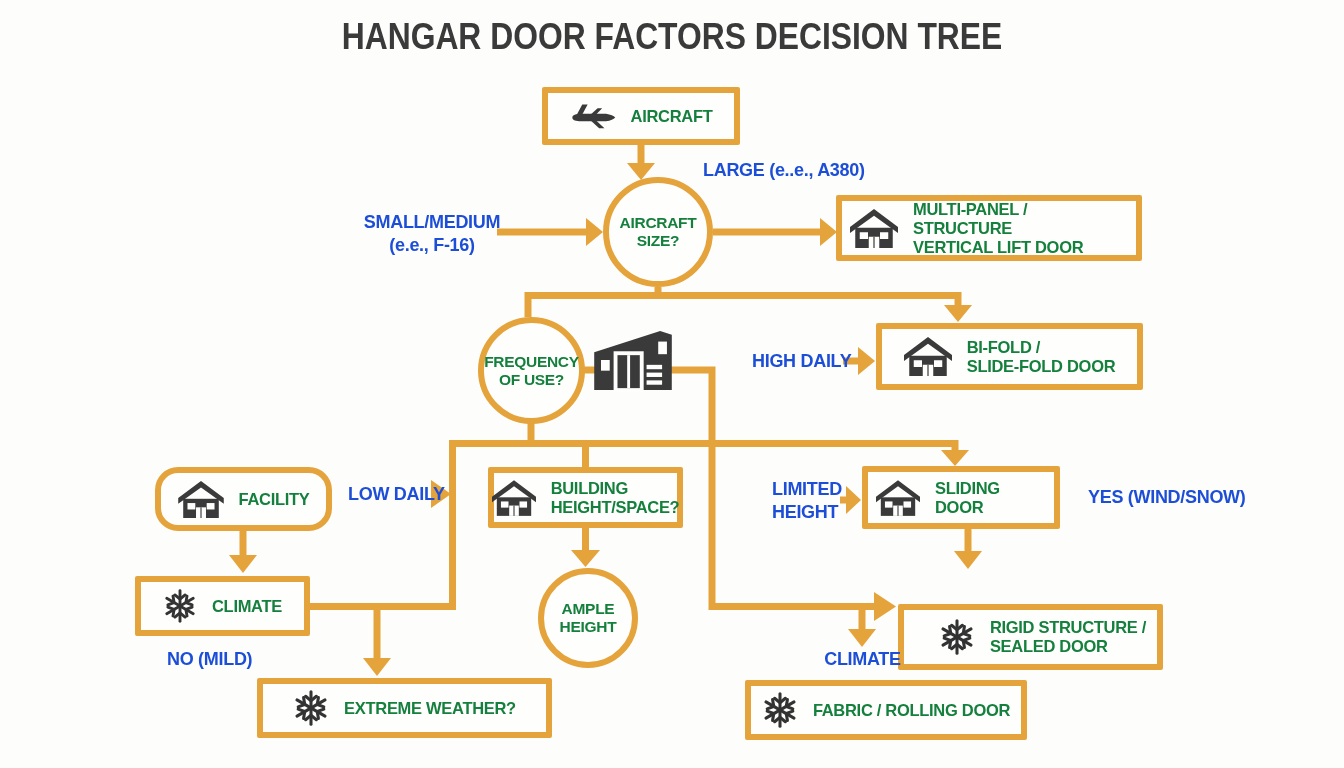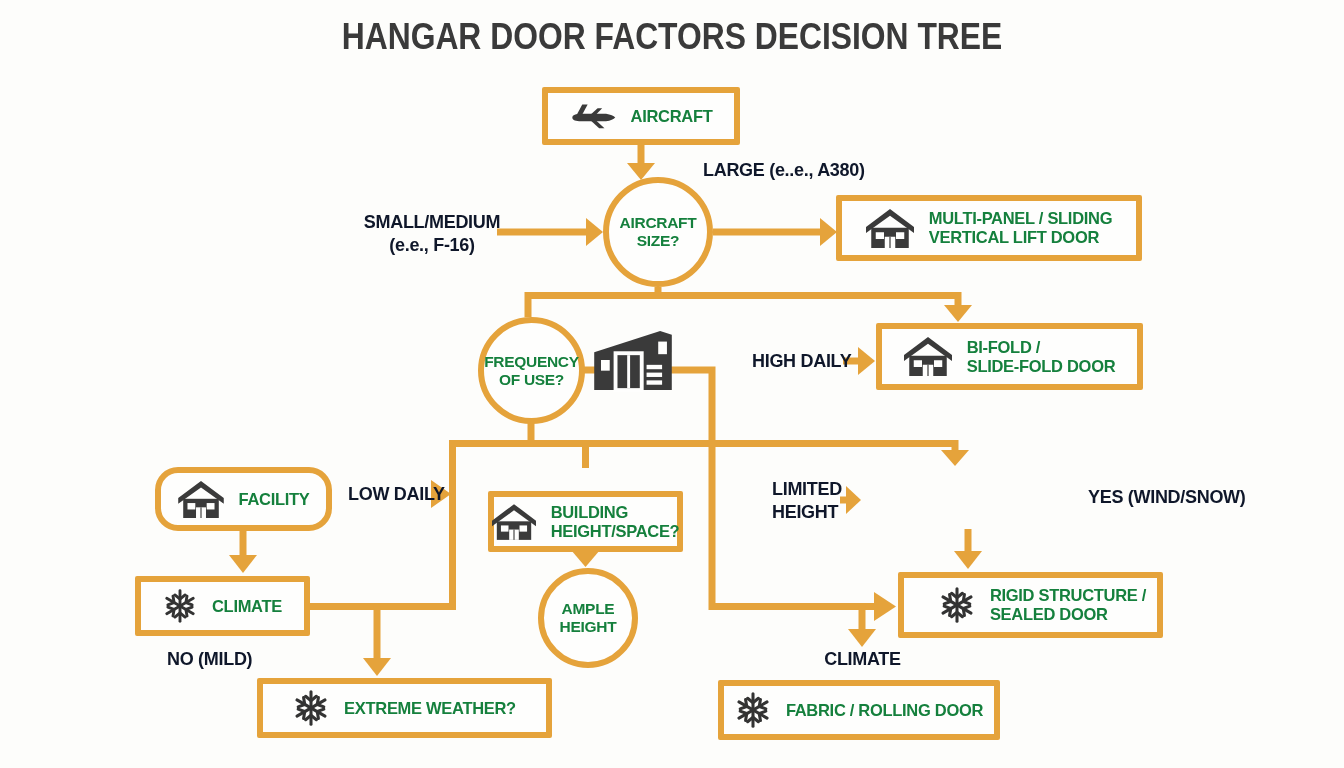--- a/index.html
+++ b/index.html
@@ -26,21 +26,21 @@
     position:absolute;z-index:2;background:#fefefd;
     border:6px solid #e5a33b;border-radius:50%;
     display:flex;align-items:center;justify-content:center;
     box-sizing:border-box;text-align:center;
   }
   .lbl{font-weight:700;font-size:16.5px;line-height:19px;letter-spacing:-0.3px;color:#15803d;}
   .lbl.two span{display:block;}
   .circle .lbl{font-size:15.5px;line-height:18px;}
   .elabel{
     position:absolute;z-index:2;font-weight:700;font-size:18px;line-height:23px;
-    letter-spacing:-0.3px;color:#0f172a;white-space:nowrap;
+    letter-spacing:-0.3px;color:#1d4ed8;white-space:nowrap;
   }
   .elabel.center{text-align:center;}
   .icon{display:inline-flex;align-items:center;justify-content:center;flex:0 0 auto;}
   .free-icon{position:absolute;z-index:3;}
   .defs{position:absolute;width:0;height:0;overflow:hidden;}
 </style>
 </head>
 <body>
 
 <svg class="defs" aria-hidden="true">
@@ -138,21 +138,21 @@
     </div>
   </div>
 
   <div class="box" style="left:836px;top:195px;width:306px;height:66px;">
     <span class="icon">
         <svg width="48" height="39" viewBox="0 0 64 52">
           <use href="#hangar"></use>
         </svg>
       </span>
     <div class="lbl two" style="text-align:left;">
-      <span>MULTI-PANEL / SLIDING</span>
+      <span>MULTI-PANEL / STRUCTURE</span>
       <span>VERTICAL LIFT DOOR</span>
     </div>
   </div>
 
   <div class="circle" style="left:478px;top:317px;width:107px;height:107px;">
     <div class="lbl two">
       <span>FREQUENCY</span>
       <span>OF USE?</span>
     </div>
   </div>
@@ -177,71 +177,79 @@
 
   <div class="box" style="left:155px;top:467px;width:177px;height:64px;border-radius:23px;">
     <span class="icon">
         <svg width="46" height="37" viewBox="0 0 64 52">
           <use href="#hangar"></use>
         </svg>
       </span>
     <span class="lbl">FACILITY</span>
   </div>
 
-  <div class="box" style="left:488px;top:491px;width:195px;height:61px;">
+  <div class="box" style="left:488px;top:467px;width:195px;height:61px;">
     <span class="icon">
         <svg width="44" height="36" viewBox="0 0 64 52">
           <use href="#hangar"></use>
         </svg>
       </span>
     <div class="lbl two" style="text-align:left;">
       <span>BUILDING</span>
       <span>HEIGHT/SPACE?</span>
     </div>
   </div>
 
+  <div class="box" style="left:862px;top:466px;width:198px;height:63px;">
+    <span class="icon">
+        <svg width="44" height="36" viewBox="0 0 64 52">
+          <use href="#hangar"></use>
+        </svg>
+      </span>
+    <span class="lbl">SLIDING DOOR</span>
+  </div>
 
   <div class="box" style="left:135px;top:576px;width:175px;height:60px;">
     <span class="icon">
         <svg width="34" height="34" viewBox="0 0 40 40">
           <use href="#flake"></use>
         </svg>
       </span>
     <span class="lbl">CLIMATE</span>
   </div>
 
   <div class="circle" style="left:538px;top:568px;width:100px;height:100px;">
     <div class="lbl two">
       <span>AMPLE</span>
       <span>HEIGHT</span>
     </div>
   </div>
 
-  <div class="box" style="left:898px;top:572px;width:265px;height:66px;padding-left:32px;">
+  <div class="box" style="left:898px;top:604px;width:265px;height:66px;padding-left:32px;">
     <span class="icon">
         <svg width="36" height="36" viewBox="0 0 40 40">
           <use href="#flake"></use>
         </svg>
       </span>
     <div class="lbl two" style="text-align:left;">
       <span>RIGID STRUCTURE /</span>
       <span>SEALED DOOR</span>
     </div>
   </div>
 
   <div class="box" style="left:257px;top:678px;width:295px;height:60px;">
     <span class="icon">
         <svg width="36" height="36" viewBox="0 0 40 40">
           <use href="#flake"></use>
         </svg>
       </span>
     <span class="lbl">EXTREME WEATHER?</span>
   </div>
 
-  <div class="box" style="left:718px;top:680px;width:282px;height:60px;">
+  <div class="box" style="left:745px;top:680px;width:282px;height:60px;">
     <span class="icon">
         <svg width="36" height="36" viewBox="0 0 40 40">
           <use href="#flake"></use>
         </svg>
       </span>
     <span class="lbl">FABRIC / ROLLING DOOR</span>
   </div>
 
   <div class="elabel" style="left:703px;top:159px;">LARGE (e..e., A380)</div>
 

